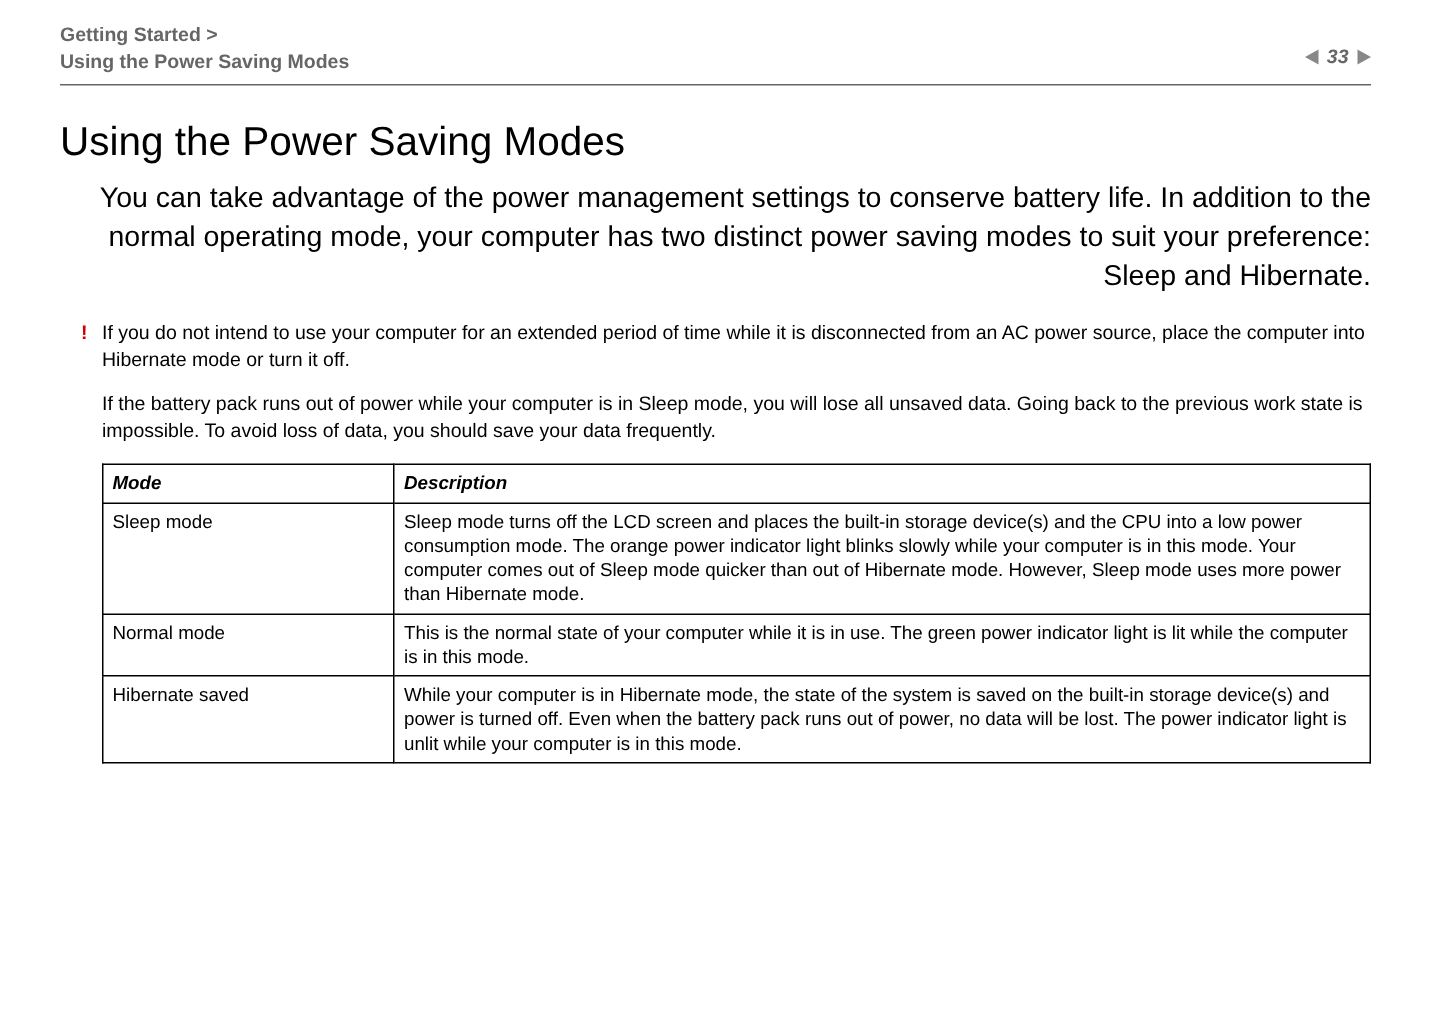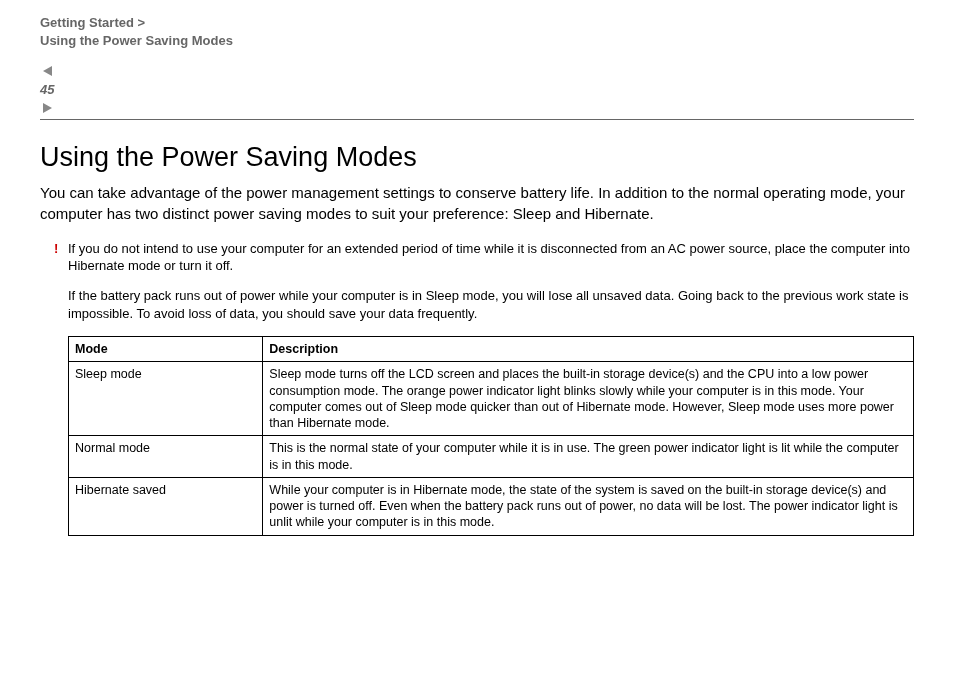--- a/index.html
+++ b/index.html
@@ -1,15 +1,15 @@
 <!DOCTYPE html>
 <html><head>
   <meta charset="utf-8">
   <style>
-    * { box-sizing: border-box; margin: 0; padding: 0; flex-direction: column; }
+    * { box-sizing: border-box; margin: 0; padding: 0; }
     body {
       font-family: Arial, Helvetica, sans-serif;
       width: 954px;
       height: 674px;
       background: #fff;
       color: #000;
       position: relative;
     }
     .header {
       padding: 14px 40px 6px 40px;
@@ -47,23 +47,24 @@
     }
     .content {
       padding: 22px 40px 0 40px;
     }
     h1 {
       font-size: 27px;
       font-weight: normal;
       margin-bottom: 10px;
     }
     .intro {
-      font-size: 15px;
+      font-size: 19px;
       line-height: 1.35;
       margin-bottom: 16px;
+      text-align: right;
     }
     .note-block {
       padding-left: 28px;
       position: relative;
       font-size: 13px;
       line-height: 1.35;
       margin-bottom: 12px;
     }
     .note-block .bang {
       position: absolute;
@@ -86,35 +87,36 @@
     }
     th, td {
       border: 1px solid #000;
       text-align: left;
       vertical-align: top;
       padding: 4px 6px;
       line-height: 1.3;
     }
     th {
       font-weight: bold;
+      font-style: italic;
     }
     col.mode { width: 23%; }
     col.desc { width: 77%; }
   </style>
 </head>
 <body>
 
 <div class="header">
   <div class="breadcrumb">
     <div>Getting Started &gt;</div>
     <div>Using the Power Saving Modes</div>
   </div>
   <div class="page-nav">
     <span class="arrow arrow-left"></span>
-    <span>45</span>
+    <span>33</span>
     <span class="arrow arrow-right"></span>
   </div>
 </div>
 <hr class="divider">
 
 <div class="content">
   <h1>Using the Power Saving Modes</h1>
   <p class="intro">You can take advantage of the power management settings to conserve battery life. In addition to the normal operating mode, your computer has two distinct power saving modes to suit your preference: Sleep and Hibernate.</p>
 
   <div class="note-block">

